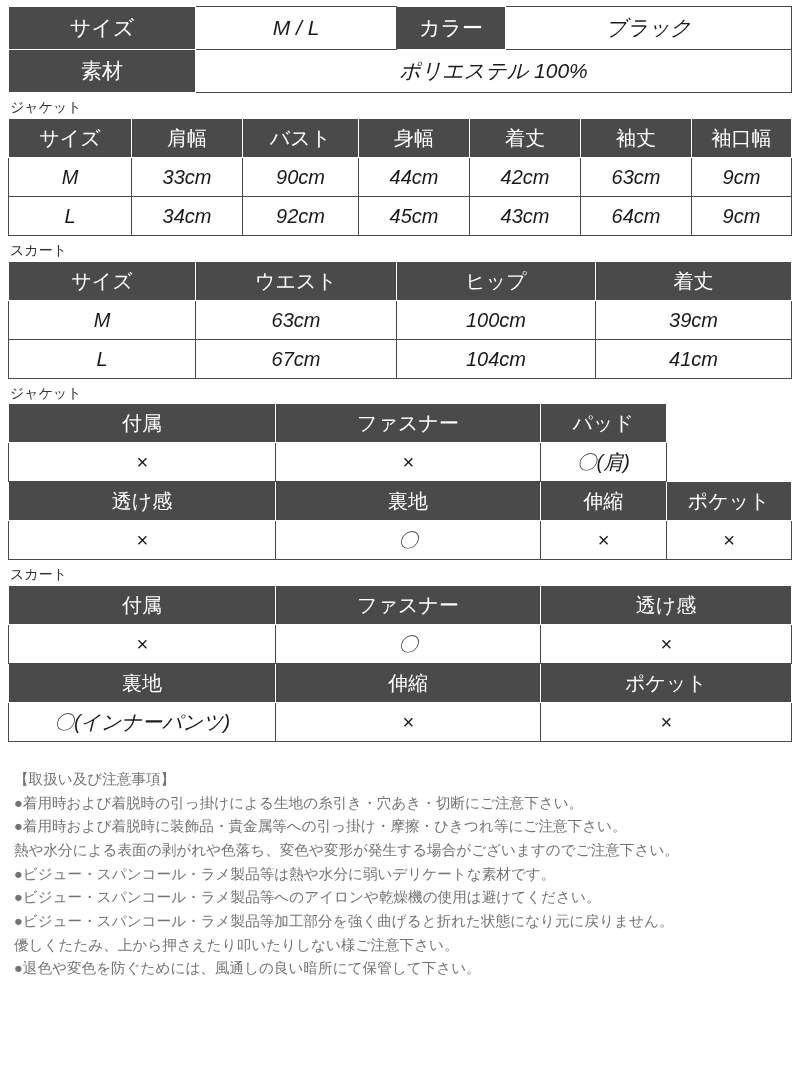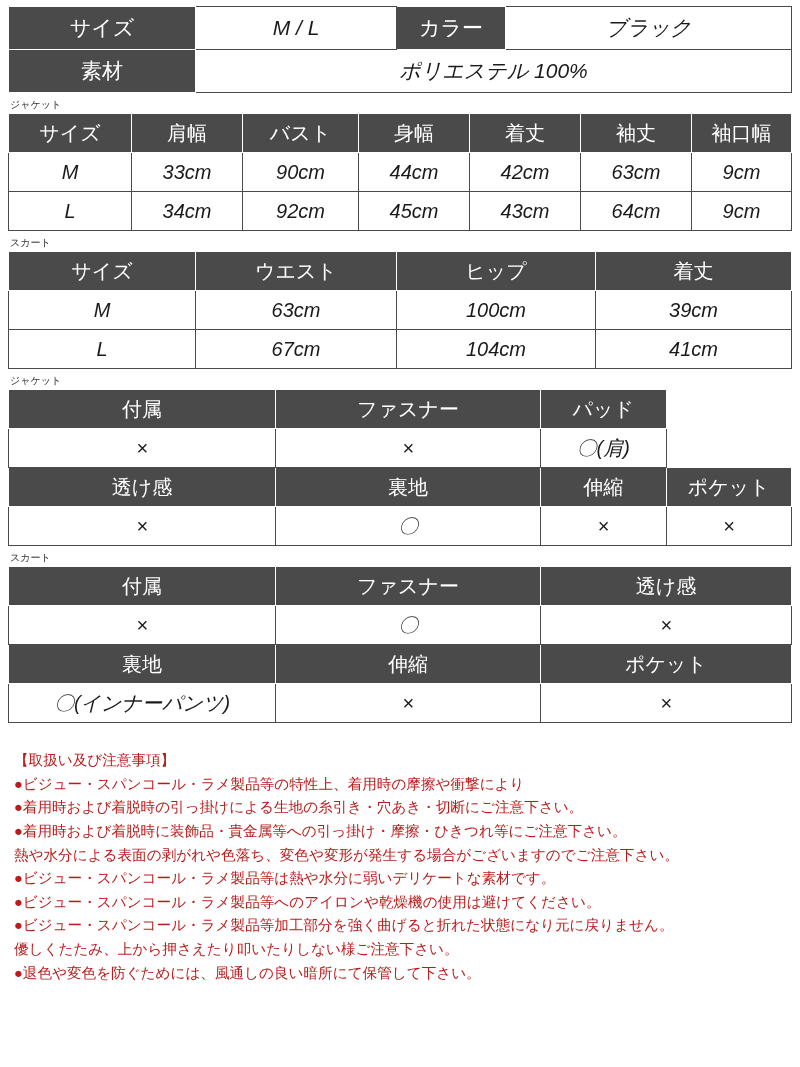--- a/index.html
+++ b/index.html
@@ -39,35 +39,35 @@
     background: #4a4a4a;
     color: #ffffff;
   }
   .cell {
     background: #ffffff;
     color: #1a1a1a;
     border: 1px solid #4a4a4a;
     font-style: italic;
   }
   .section-label {
-    font-size: 10px;
+    font-size: 14px;
     color: #333333;
     margin: 6px 0 2px 2px;
     line-height: 1.2;
   }
   .spec-top td {
     height: 42px;
     font-size: 21px;
   }
   .notes {
     margin-top: 26px;
     padding: 0 6px;
     font-size: 14.6px;
     line-height: 1.62;
-    color: #b91c1c;
+    color: #737373;
   }
   .notes div {
     white-space: nowrap;
   }
 </style>
 </head>
 <body>
 
 <div class="page">
 
@@ -192,21 +192,20 @@
       <tr>
         <td class="cell">〇(インナーパンツ)</td>
         <td class="cell">×</td>
         <td class="cell">×</td>
       </tr>
     </tbody>
   </table>
 
   <div class="notes">
     <div>【取扱い及び注意事項】</div>
-    <div>●ビジュー・スパンコール・ラメ製品等の特性上、着用時の摩擦や衝撃により</div>
     <div>●着用時および着脱時の引っ掛けによる生地の糸引き・穴あき・切断にご注意下さい。</div>
     <div>●着用時および着脱時に装飾品・貴金属等への引っ掛け・摩擦・ひきつれ等にご注意下さい。</div>
     <div>熱や水分による表面の剥がれや色落ち、変色や変形が発生する場合がございますのでご注意下さい。</div>
     <div>●ビジュー・スパンコール・ラメ製品等は熱や水分に弱いデリケートな素材です。</div>
     <div>●ビジュー・スパンコール・ラメ製品等へのアイロンや乾燥機の使用は避けてください。</div>
     <div>●ビジュー・スパンコール・ラメ製品等加工部分を強く曲げると折れた状態になり元に戻りません。</div>
     <div>優しくたたみ、上から押さえたり叩いたりしない様ご注意下さい。</div>
     <div>●退色や変色を防ぐためには、風通しの良い暗所にて保管して下さい。</div>
   </div>
 

